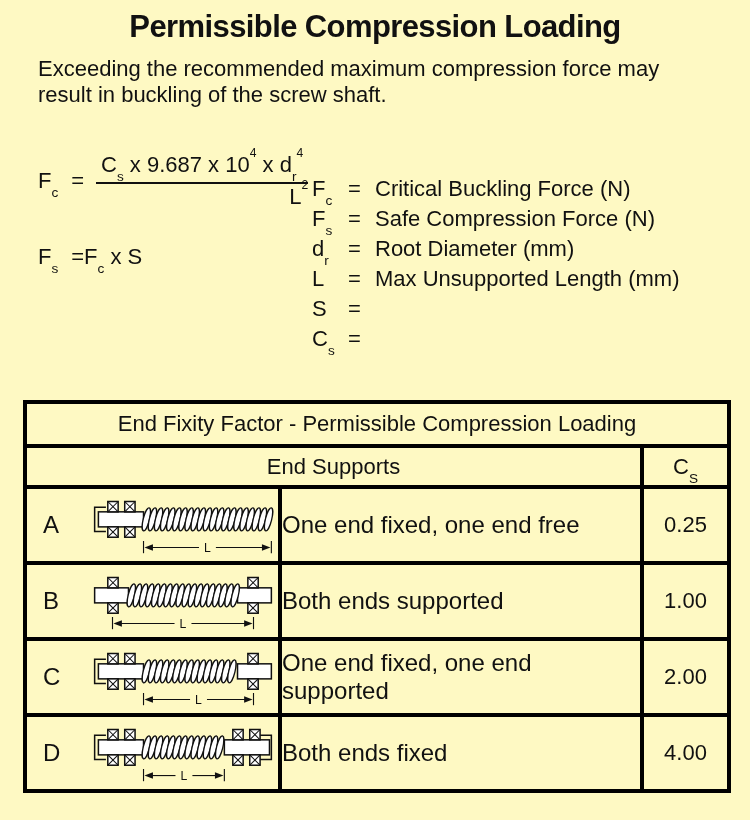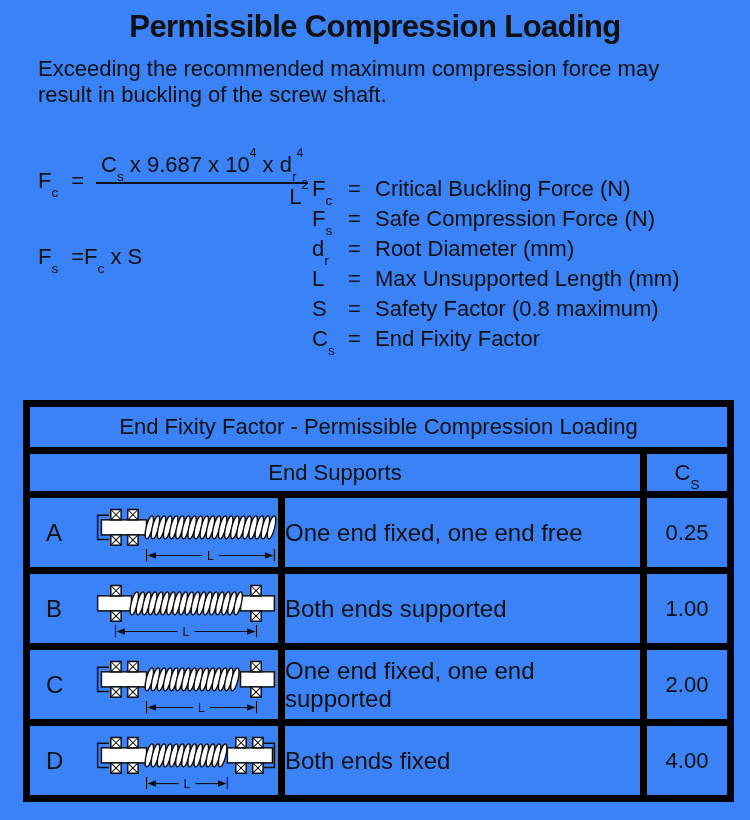--- a/index.html
+++ b/index.html
@@ -1,21 +1,21 @@
 <!DOCTYPE html>
 <html><head>
 <meta charset="utf-8">
 <style>
   html,body{margin:0;padding:0;background:#fff;}
   body{
     width:750px;height:820px;overflow:hidden;
     font-family:"Liberation Sans",sans-serif;color:#111;
     -webkit-font-smoothing:antialiased;
   }
-  .page{position:relative;width:750px;height:820px;background:#3b82f6;}
+  .page{position:relative;width:750px;height:820px;background:#fef9c3;}
 
   
   .title{
     margin:0;padding-top:9px;text-align:center;
     font-size:31px;font-weight:bold;letter-spacing:-0.6px;
   }
   .subtitle{margin:11px 0 0 38px;font-size:22px;line-height:26px;}
   .subtitle span{display:block;}
 
   
@@ -37,21 +37,21 @@
   .def-row{display:flex;font-size:22px;line-height:30px;}
   .def-sym{width:36px;flex-shrink:0;}
   .def-eq{width:27px;flex-shrink:0;}
 
   
   table.fixity{
     border-collapse:collapse;margin:46px 0 0 23px;
     width:704px;table-layout:fixed;
   }
   table.fixity{border:3px solid #111;}
-  table.fixity td{border:7px solid #000000;padding:0;}
+  table.fixity td{border:4px solid #000000;padding:0;}
   col.c1{width:255px;} col.c2{width:362px;} col.c3{width:87px;}
   tr.t-title td{height:40px;text-align:center;font-size:22px;}
   tr.t-head td{height:37px;text-align:center;font-size:22px;border-bottom:3px solid #111;}
   tr.t-row{height:76px;}
   .cell-diagram-inner{display:flex;align-items:center;padding-left:16px;}
   .row-letter{font-size:24px;width:22px;flex-shrink:0;}
   svg.screw{width:188px;height:64px;margin-left:24px;flex-shrink:0;}
   td.cell-desc{padding-left:22px;font-size:24px;}
   td.cell-cs{text-align:center;font-size:22px;}
 </style>
@@ -108,26 +108,24 @@
         <span class="def-text">Root Diameter (mm)</span>
       </div>
       <div class="def-row">
         <span class="def-sym fx"><span>L</span><sub class="s"></sub></span>
         <span class="def-eq">=</span>
         <span class="def-text">Max Unsupported Length (mm)</span>
       </div>
       <div class="def-row">
         <span class="def-sym fx"><span>S</span><sub class="s"></sub></span>
         <span class="def-eq">=</span>
-        <span class="def-text">Safety Factor (0.8 maximum)</span>
       </div>
       <div class="def-row">
         <span class="def-sym fx"><span>C</span><sub class="s">s</sub></span>
         <span class="def-eq">=</span>
-        <span class="def-text">End Fixity Factor</span>
       </div>
     </div>
   </div>
 
   <table class="fixity">
     <colgroup>
         <col class="c1">
         <col class="c2">
         <col class="c3">
       </colgroup>

